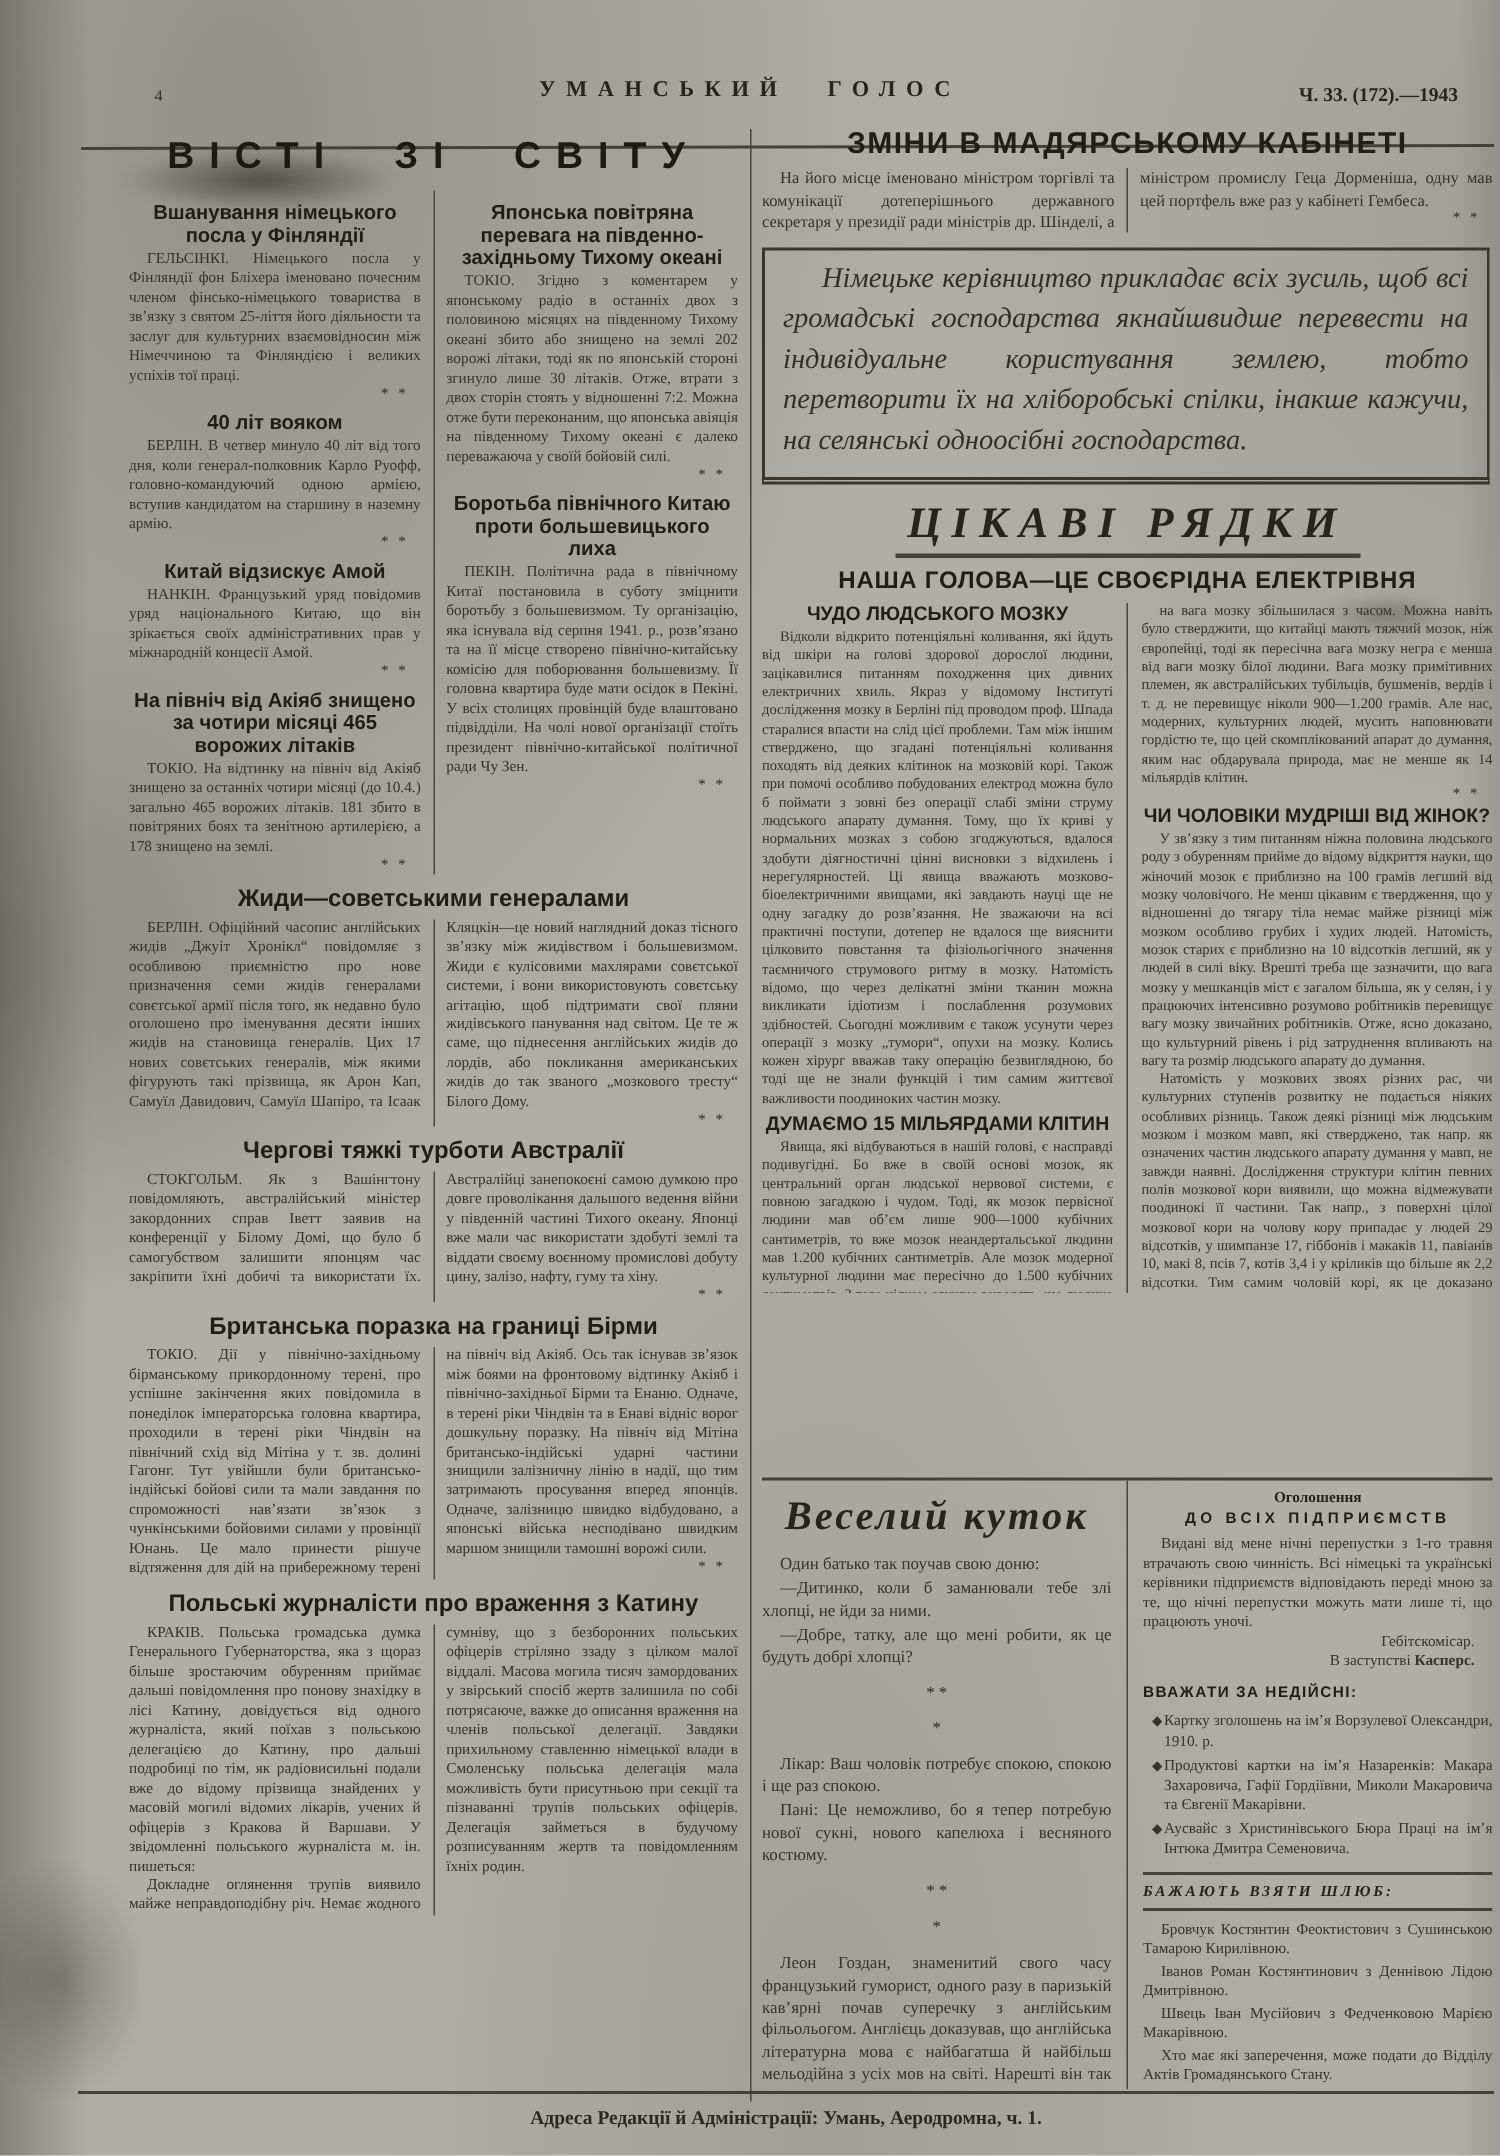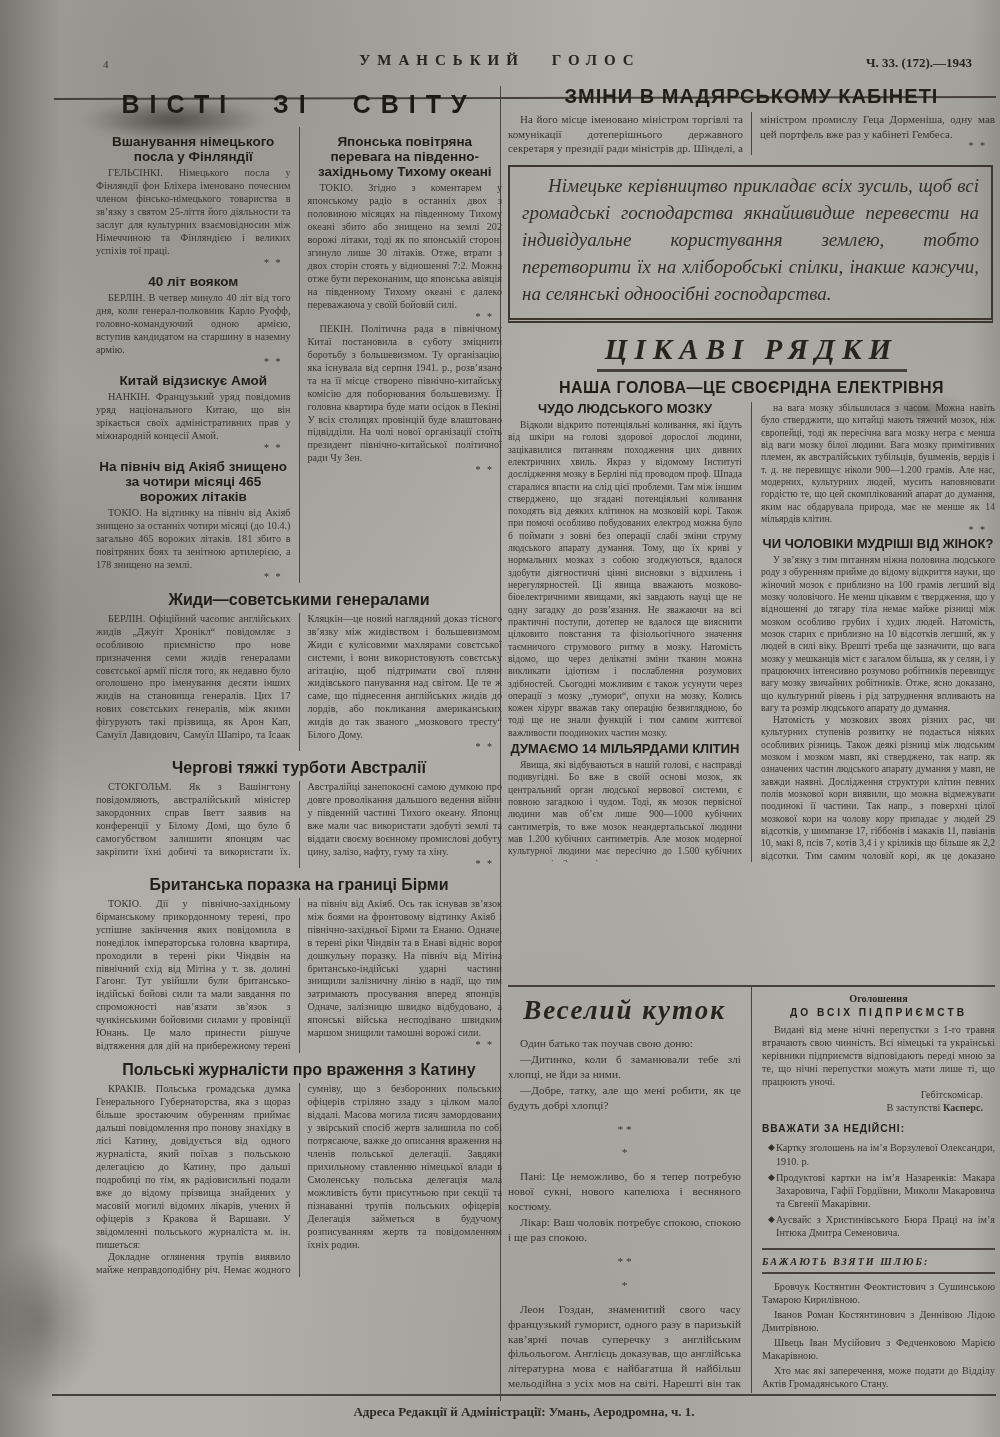--- a/index.html
+++ b/index.html
@@ -27,21 +27,21 @@
   .issue{position:absolute;right:28px;top:55px;font-weight:bold;font-size:13px;color:#27241e;}
   .toprule{position:absolute;left:54px;right:4px;top:97px;height:2px;background:#45413a;transform:rotate(-.12deg);}
   .vrule-main{position:absolute;left:500px;top:86px;bottom:36px;width:1px;background:#4a463e;}
 
   
   p{margin:0;text-align:justify;text-indent:12px;}
   .endmark{text-align:right;font-size:10px;letter-spacing:2px;line-height:8px;margin:1px 8px 2px 0;color:#2c2923;}
   .hl{font-family:"Liberation Sans",sans-serif;font-weight:bold;color:#211e18;text-align:center;line-height:1.12;}
 
   
-  .left-half{position:absolute;left:96px;top:88px;width:406px;}
+  .left-half{position:absolute;left:86px;top:88px;width:406px;}
   .vist-title{font-family:"Liberation Sans",sans-serif;font-weight:bold;font-size:25px;
     letter-spacing:10px;word-spacing:20px;text-align:center;color:#1d1a15;margin:2px 0 8px;}
   .vist-row{display:flex;}
   .vist-col{width:195px;font-size:10.2px;line-height:1.27;}
   .vist-col.a{padding-right:8px;border-right:1px solid #4a463e;}
   .vist-col.b{padding-left:8px;}
   .art h3{font-size:13.5px;margin:7px 2px 3px;}
   .span-art h3{font-size:16px;margin:8px 0 4px;}
   .cols2{column-count:2;column-gap:17px;column-rule:1px solid #4a463e;font-size:10.2px;line-height:1.27;}
 
@@ -130,20 +130,21 @@
           <div class="endmark">* *</div>
         </article>
       </div>
       <div class="vist-col b">
         <article class="art">
           <h3 class="hl">Японська повітряна перевага на південно-західньому Тихому океані</h3>
           <p>ТОКІО. Згідно з коментарем у японському радіо в останніх двох з половиною місяцях на південному Тихому океані збито або знищено на землі 202 ворожі літаки, тоді як по японській стороні згинуло лише 30 літаків. Отже, втрати з двох сторін стоять у відношенні 7:2. Можна отже бути переконаним, що японська авіяція на південному Тихому океані є далеко переважаюча у своїй бойовій силі.</p>
           <div class="endmark">* *</div>
         </article>
         <article class="art">
+          <h3 class="hl">Боротьба північного Китаю проти большевицького лиха</h3>
           <p>ПЕКІН. Політична рада в північному Китаї постановила в суботу зміцнити боротьбу з большевизмом. Ту організацію, яка існувала від серпня 1941. р., розвʼязано та на її місце створено північно-китайську комісію для поборювання большевизму. Її головна квартира буде мати осідок в Пекіні. У всіх столицях провінцій буде влаштовано підвідділи. На чолі нової організації стоїть президент північно-китайської політичної ради Чу Зен.</p>
           <div class="endmark">* *</div>
         </article>
       </div>
     </div>
 
     <article class="span-art">
       <h3 class="hl">Жиди—советськими генералами</h3>
       <div class="cols2">
         <p>БЕРЛІН. Офіційний часопис англійських жидів „Джуіт Хронікл“ повідомляє з особливою приємністю про нове призначення семи жидів генералами совєтської армії після того, як недавно було оголошено про іменування десяти інших жидів на становища генералів. Цих 17 нових совєтських генералів, між якими фігурують такі прізвища, як Арон Кап, Самуїл Давидович, Самуїл Шапіро, та Ісаак Кляцкін—це новий наглядний доказ тісного звʼязку між жидівством і большевизмом. Жиди є кулісовими махлярами совєтської системи, і вони використовують совєтську агітацію, щоб підтримати свої пляни жидівського панування над світом. Це те ж саме, що піднесення англійських жидів до лордів, або покликання американських жидів до так званого „мозкового тресту“ Білого Дому.</p>
@@ -192,21 +193,21 @@
 
     <section>
       <div class="cikavi-title">ЦІКАВІ РЯДКИ</div>
       <div class="cikavi-rule"></div>
       <h2 class="hl brain-head">НАША ГОЛОВА—ЦЕ СВОЄРІДНА ЕЛЕКТРІВНЯ</h2>
 
       <div class="brain-cols">
         <div class="bcol l">
           <div class="subhead first">ЧУДО ЛЮДСЬКОГО МОЗКУ</div>
           <p>Відколи відкрито потенціяльні коливання, які йдуть від шкіри на голові здорової дорослої людини, зацікавилися питанням походження цих дивних електричних хвиль. Якраз у відомому Інституті дослідження мозку в Берліні під проводом проф. Шпада старалися впасти на слід цієї проблеми. Там між іншим стверджено, що згадані потенціяльні коливання походять від деяких клітинок на мозковій корі. Також при помочі особливо побудованих електрод можна було б поймати з зовні без операції слабі зміни струму людського апарату думання. Тому, що їх криві у нормальних мозках з собою згоджуються, вдалося здобути діягностичні цінні висновки з відхилень і нерегулярностей. Ці явища вважають мозково-біоелектричними явищами, які завдають науці ще не одну загадку до розвʼязання. Не зважаючи на всі практичні поступи, дотепер не вдалося ще вияснити цілковито повстання та фізіольогічного значення таємничого струмового ритму в мозку. Натомість відомо, що через делікатні зміни тканин можна викликати ідіотизм і послаблення розумових здібностей. Сьогодні можливим є також усунути через операції з мозку „тумори“, опухи на мозку. Колись кожен хірург вважав таку операцію безвиглядною, бо тоді ще не знали функцій і тим самим життєвої важливости поодиноких частин мозку.</p>
-          <div class="subhead">ДУМАЄМО 14 МІЛЬЯРДАМИ КЛІТИН</div>
+          <div class="subhead">ДУМАЄМО 15 МІЛЬЯРДАМИ КЛІТИН</div>
           <p>Явища, які відбуваються в нашій голові, є насправді подивугідні. Бо вже в своїй основі мозок, як центральний орган людської нервової системи, є повною загадкою і чудом. Тоді, як мозок первісної людини мав обʼєм лише 900—1000 кубічних сантиметрів, то вже мозок неандертальської людини мав 1.200 кубічних сантиметрів. Але мозок модерної культурної людини має пересічно до 1.500 кубічних сантиметрів. З того цілком слушно виводять, що людина з бігом часу поволі ставала щораз розумнішою. Вистачить переглянути історію культури, щоб знайти підтвердження цього факту у всіх ділянках. Також дослідження черепів паризького кладовища з різних століть показали, що пересіч-</p>
         </div>
         <div class="bcol r">
           <p>на вага мозку збільшилася з часом. Можна навіть було стверджити, що китайці мають тяжчий мозок, ніж європейці, тоді як пересічна вага мозку негра є менша від ваги мозку білої людини. Вага мозку примітивних племен, як австралійських тубільців, бушменів, вердів і т. д. не перевищує ніколи 900—1.200 грамів. Але нас, модерних, культурних людей, мусить наповнювати гордістю те, що цей скомплікований апарат до думання, яким нас обдарувала природа, має не менше як 14 мільярдів клітин.</p>
           <div class="endmark">* *</div>
           <div class="subhead">ЧИ ЧОЛОВІКИ МУДРІШІ ВІД ЖІНОК?</div>
           <p>У звʼязку з тим питанням ніжна половина людського роду з обуренням прийме до відому відкриття науки, що жіночий мозок є приблизно на 100 грамів легший від мозку чоловічого. Не менш цікавим є твердження, що у відношенні до тягару тіла немає майже різниці між мозком особливо грубих і худих людей. Натомість, мозок старих є приблизно на 10 відсотків легший, як у людей в силі віку. Врешті треба ще зазначити, що вага мозку у мешканців міст є загалом більша, як у селян, і у працюючих інтенсивно розумово робітників перевищує вагу мозку звичайних робітників. Отже, ясно доказано, що культурний рівень і рід затруднення впливають на вагу та розмір людського апарату до думання.</p>
           <p>Натомість у мозкових звоях різних рас, чи культурних ступенів розвитку не подається ніяких особливих різниць. Також деякі різниці між людським мозком і мозком мавп, які стверджено, так напр. як означених частин людського апарату думання у мавп, не завжди наявні. Дослідження структури клітин певних полів мозкової кори виявили, що можна відмежувати поодинокі її частини. Так напр., з поверхні цілої мозкової кори на чолову кору припадає у людей 29 відсотків, у шимпанзе 17, гіббонів і макаків 11, павіанів 10, макі 8, псів 7, котів 3,4 і у кріликів що більше як 2,2 відсотки. Тим самим чоловій корі, як це доказано іншими дослідами, мусять припадати особливо важні функції при думанні.</p>
 
         </div>
@@ -220,22 +221,22 @@
         <div>
           <p>Один батько так поучав свою доню:</p>
           <p>—Дитинко, коли б заманювали тебе злі хлопці, не йди за ними.</p>
           <p>—Добре, татку, але що мені робити, як це будуть добрі хлопці?</p>
         </div>
         <div class="sep">
           <p class="sep">* *</p>
           <p class="sep">*</p>
         </div>
         <div>
+          <p>Лікар: Ваш чоловік потребує спокою, спокою і ще раз спокою.</p>
           <p>Пані: Це неможливо, бо я тепер потребую нової сукні, нового капелюха і весняного костюму.</p>
-          <p>Лікар: Ваш чоловік потребує спокою, спокою і ще раз спокою.</p>
         </div>
         <div class="sep">
           <p class="sep">* *</p>
           <p class="sep">*</p>
         </div>
         <div>
           <p>Леон Гоздан, знаменитий свого часу французький гуморист, одного разу в паризькій кавʼярні почав суперечку з англійським фільольогом. Англієць доказував, що англійська літературна мова є найбагатша й найбільш мельодійна з усіх мов на світі. Нарешті він так захопився, що сказав: «Адам і Єва в раю напевно говорили по-англійськи!»</p>
 
         </div>
       </div>

